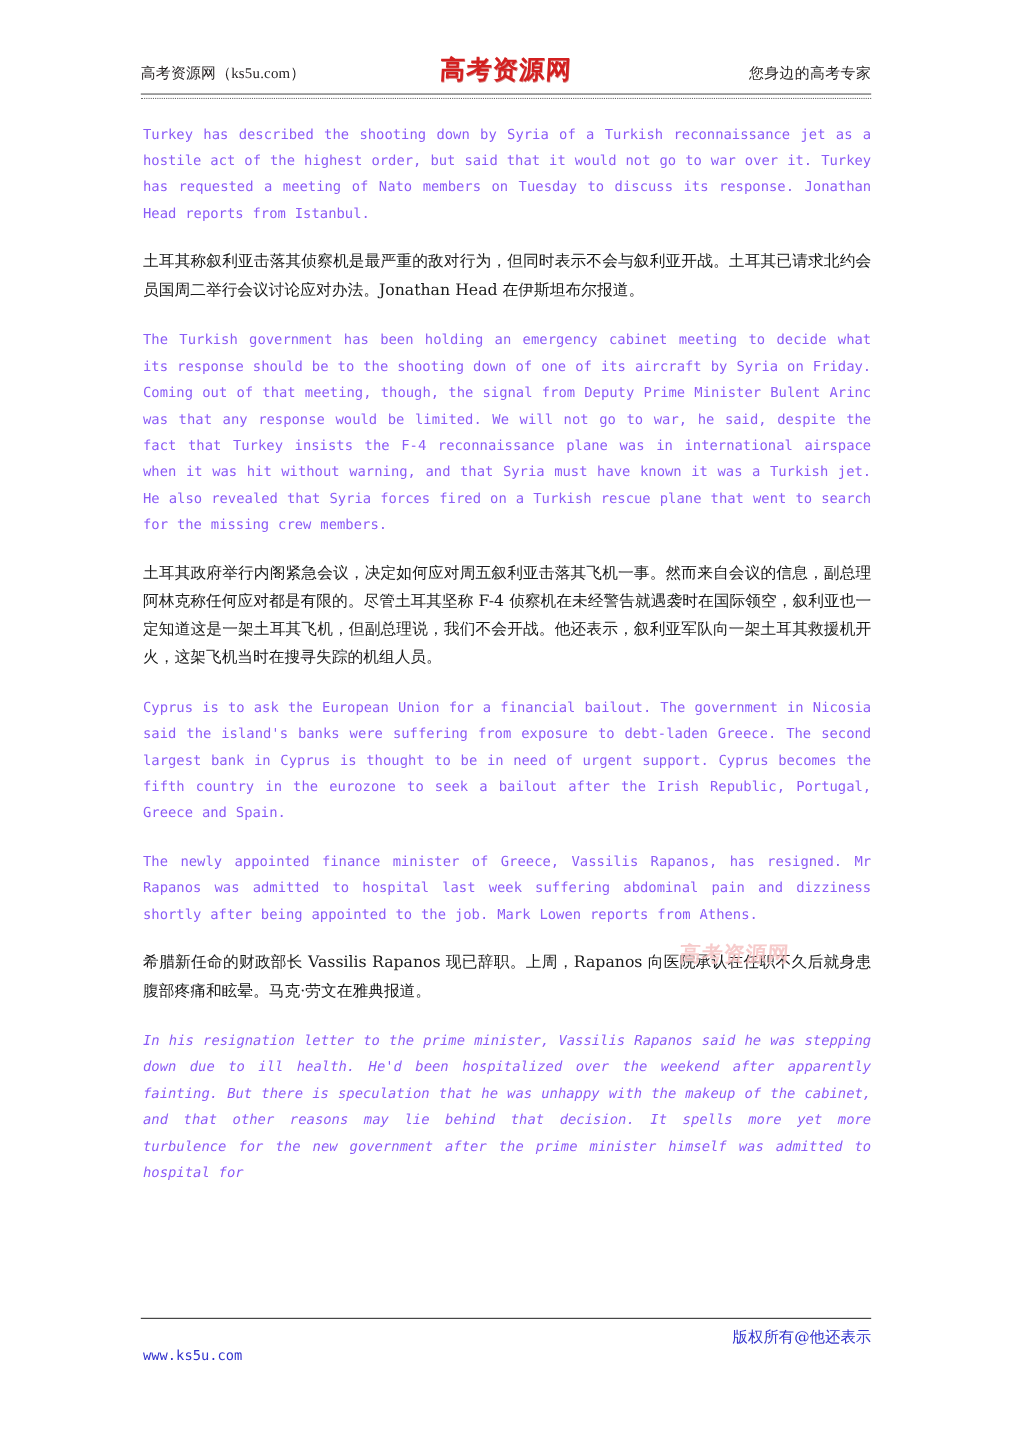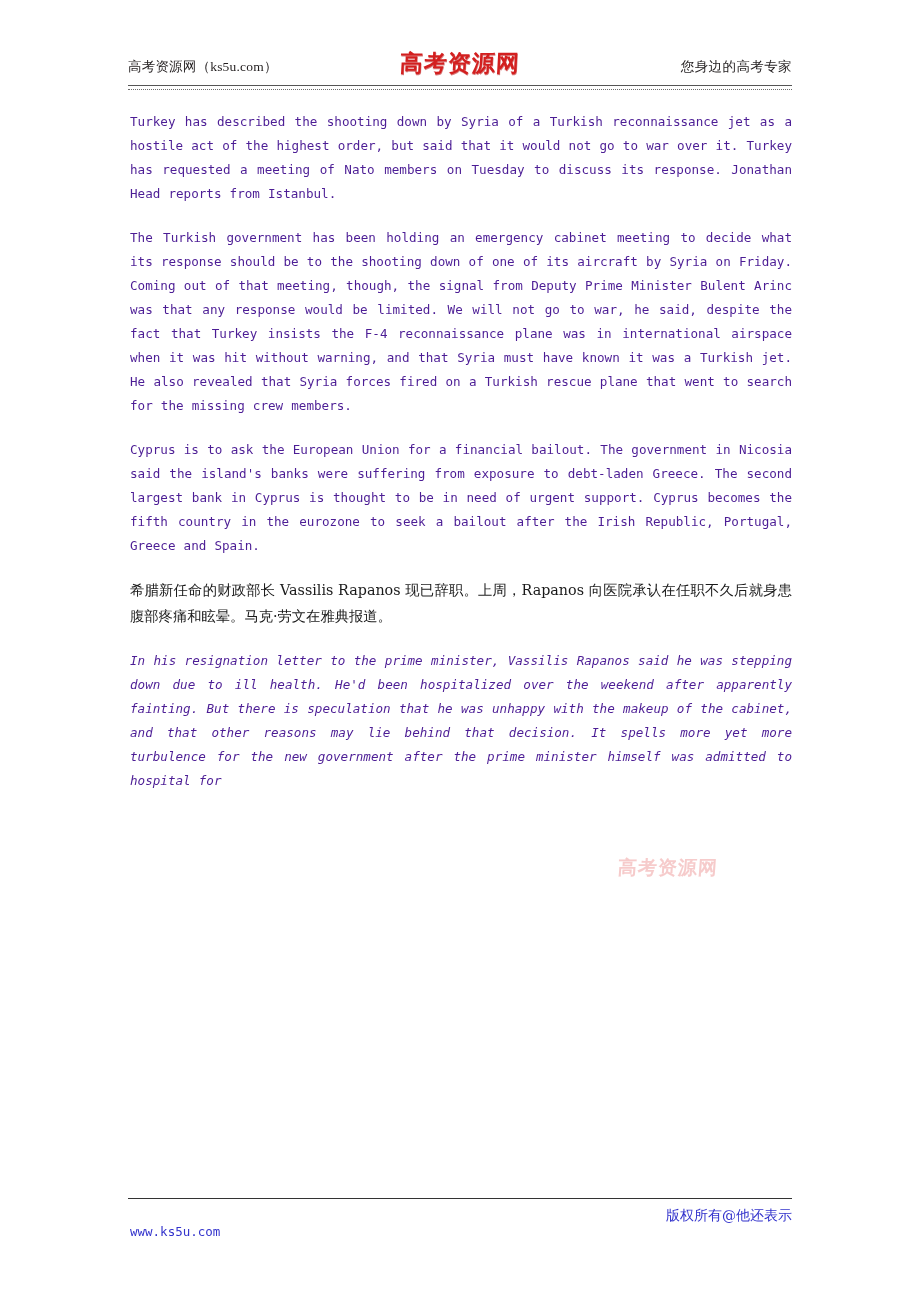--- a/index.html
+++ b/index.html
@@ -94,21 +94,21 @@
   }
   p.para {
     margin: 0 0 20px 0;
     text-align: justify;
     text-justify: inter-word;
   }
   p.en {
     font-family: "DejaVu Sans Mono", "Liberation Mono", monospace;
     font-size: 12.6px;
     line-height: 24px;
-    color: #4c1d95;
+    color: #8b5cf6;
     letter-spacing: 0px;
     word-spacing: 0.5px;
   }
   p.zh {
     font-family: "DejaVu Serif", "Liberation Serif", serif;
     font-size: 14.3px;
     line-height: 25.5px;
     color: #1a1a1a;
     letter-spacing: 0px;
   }
@@ -179,22 +179,25 @@
       <span class="header-left">高考资源网（ks5u.com）</span>
       <span class="header-logo">高考资源网</span>
       <span class="header-right">您身边的高考专家</span>
     </div>
     <div class="header-rule-solid"></div>
     <div class="header-rule-dotted"></div>
   </div>
 
   <div class="content">
     <p class="para en">Turkey has described the shooting down by Syria of a Turkish reconnaissance jet as a hostile act of the highest order, but said that it would not go to war over it. Turkey has requested a meeting of Nato members on Tuesday to discuss its response. Jonathan Head reports from Istanbul.</p>
+    <p class="para zh">土耳其称叙利亚击落其侦察机是最严重的敌对行为，但同时表示不会与叙利亚开战。土耳其已请求北约会员国周二举行会议讨论应对办法。Jonathan Head 在伊斯坦布尔报道。</p>
     <p class="para en">The Turkish government has been holding an emergency cabinet meeting to decide what its response should be to the shooting down of one of its aircraft by Syria on Friday. Coming out of that meeting, though, the signal from Deputy Prime Minister Bulent Arinc was that any response would be limited. We will not go to war, he said, despite the fact that Turkey insists the F-4 reconnaissance plane was in international airspace when it was hit without warning, and that Syria must have known it was a Turkish jet. He also revealed that Syria forces fired on a Turkish rescue plane that went to search for the missing crew members.</p>
+    <p class="para zh">土耳其政府举行内阁紧急会议，决定如何应对周五叙利亚击落其飞机一事。然而来自会议的信息，副总理阿林克称任何应对都是有限的。尽管土耳其坚称 F-4 侦察机在未经警告就遇袭时在国际领空，叙利亚也一定知道这是一架土耳其飞机，但副总理说，我们不会开战。他还表示，叙利亚军队向一架土耳其救援机开火，这架飞机当时在搜寻失踪的机组人员。</p>
     <p class="para en">Cyprus is to ask the European Union for a financial bailout. The government in Nicosia said the island's banks were suffering from exposure to debt-laden Greece. The second largest bank in Cyprus is thought to be in need of urgent support. Cyprus becomes the fifth country in the eurozone to seek a bailout after the Irish Republic, Portugal, Greece and Spain.</p>
+    <p class="para en">The newly appointed finance minister of Greece, Vassilis Rapanos, has resigned. Mr Rapanos was admitted to hospital last week suffering abdominal pain and dizziness shortly after being appointed to the job. Mark Lowen reports from Athens.</p>
     <p class="para zh">希腊新任命的财政部长 Vassilis Rapanos 现已辞职。上周，Rapanos 向医院承认在任职不久后就身患腹部疼痛和眩晕。马克·劳文在雅典报道。</p>
     <p class="para en last">In his resignation letter to the prime minister, Vassilis Rapanos said he was stepping down due to ill health. He'd been hospitalized over the weekend after apparently fainting. But there is speculation that he was unhappy with the makeup of the cabinet, and that other reasons may lie behind that decision. It spells more yet more turbulence for the new government after the prime minister himself was admitted to hospital for</p>
   </div>
 
   <div class="watermark">高考资源网</div>
 
   <div class="footer">
     <div class="footer-rule"></div>
     <span class="footer-left">www.ks5u.com</span>
     <span class="footer-right">版权所有@他还表示</span>

